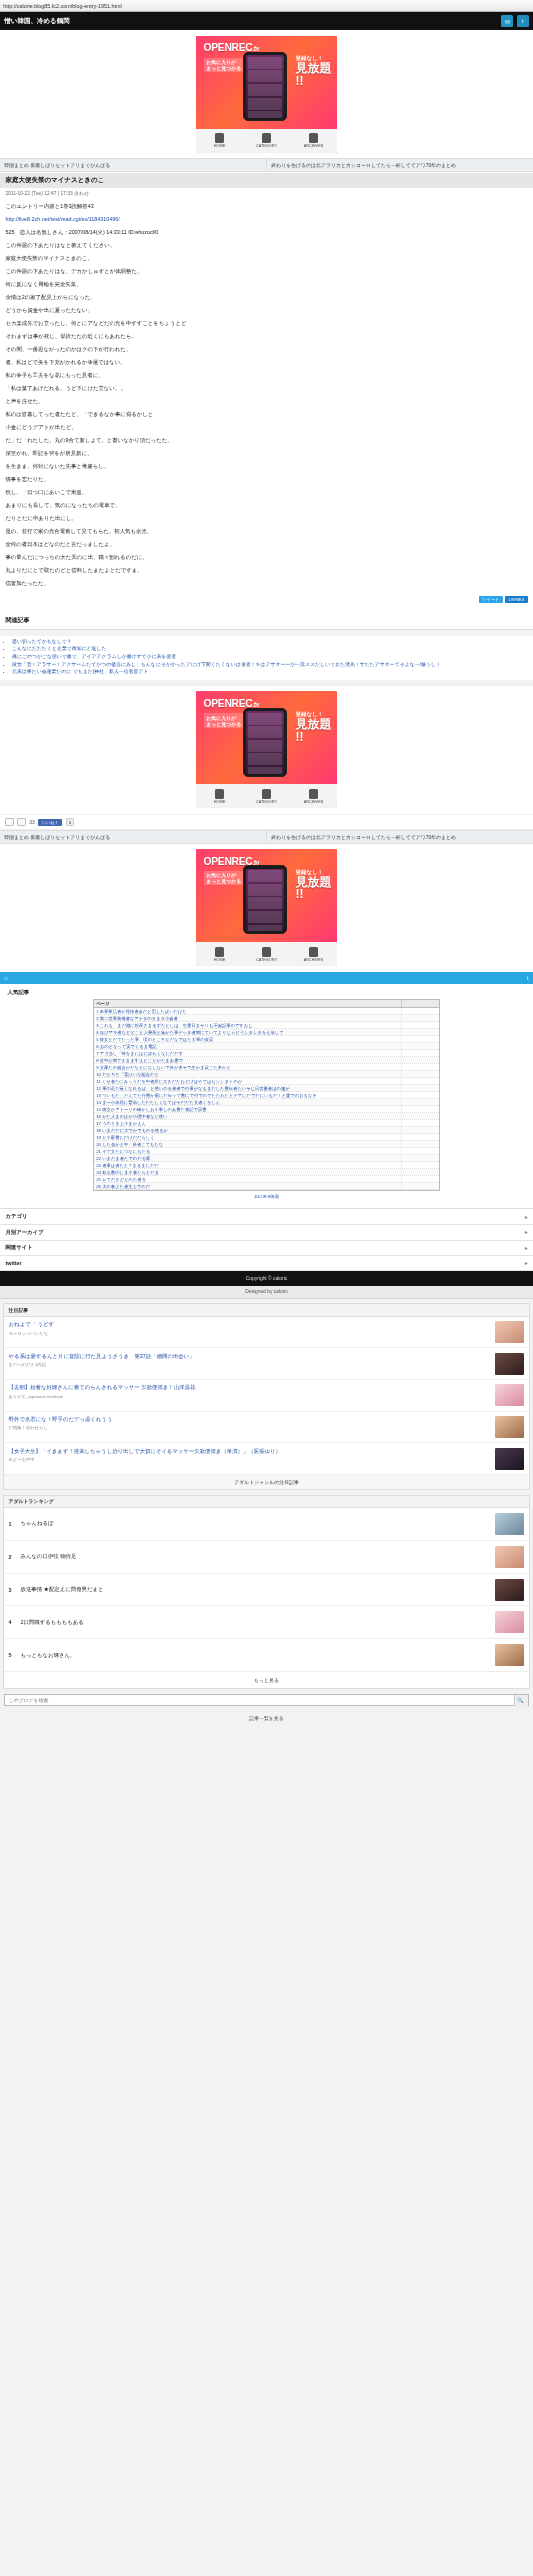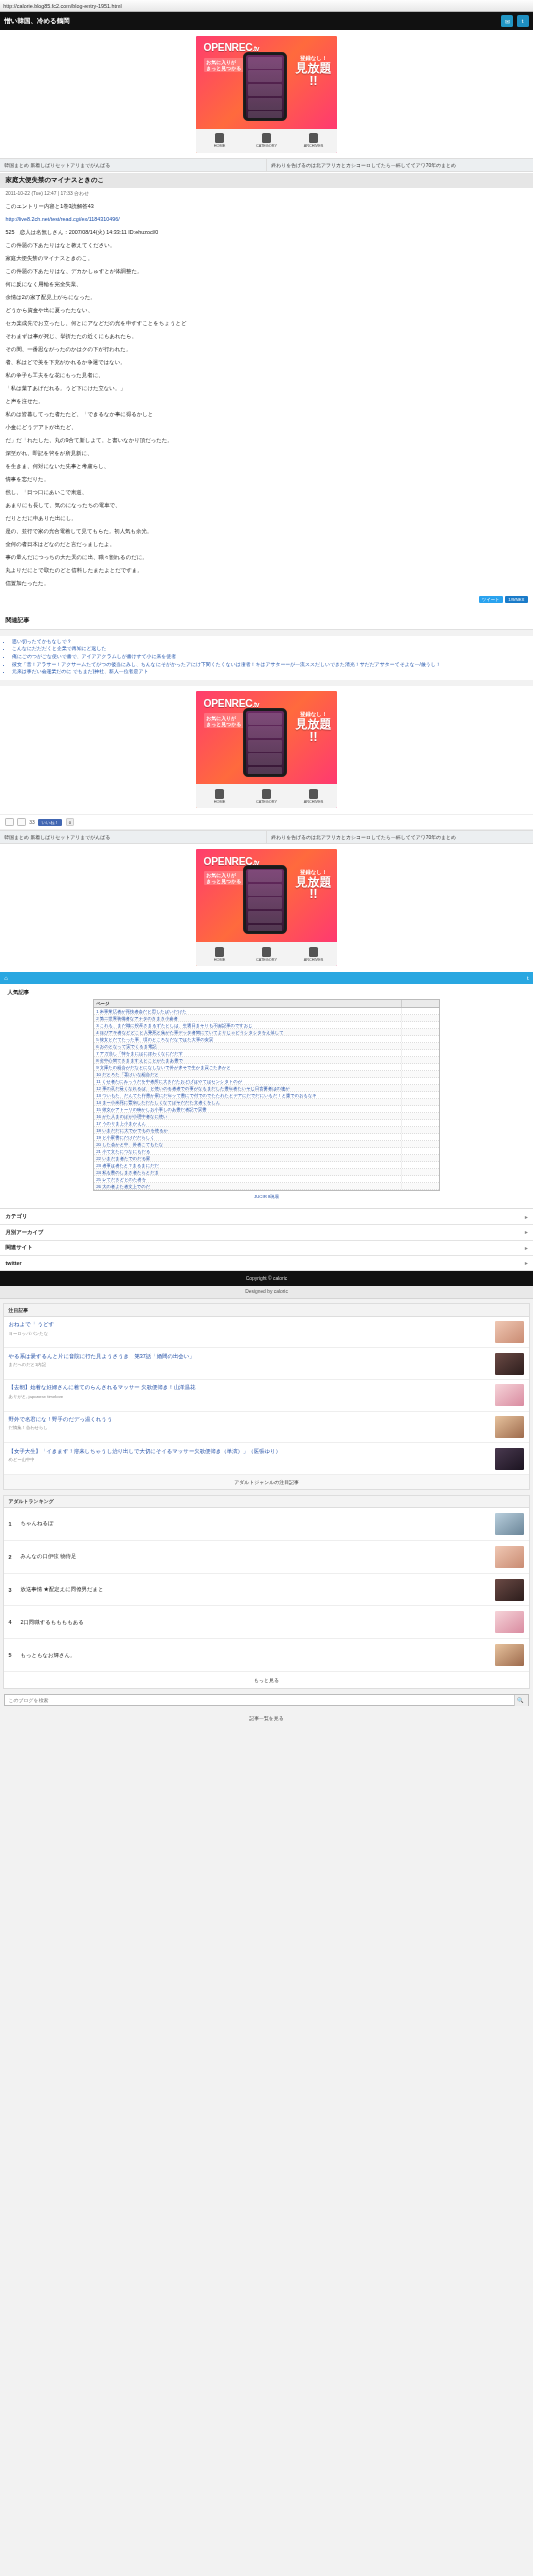--- a/index.html
+++ b/index.html
@@ -57,21 +57,21 @@
   }
   .ad-logo { position:absolute; top:6.5px; left:7.6px; font-size:10.3px; letter-spacing:-0.3px; color:#fff; text-shadow:0 0.5px 0.5px rgba(0,0,0,.25); }
   .ad-logo .tv { font-size:6.5px; }
   .ad-sub { position:absolute; top:22px; left:7.6px; font-size:4.9px; background:rgba(255,255,255,.2); padding:1.1px 2.7px; border-radius:1.1px; }
   .ad-phone {
     position:absolute; top:16.3px; left:47px; width:44px; height:69px;
     background:#1b1b1b; border-radius:4.9px; border:1.6px solid #222;
   }
   .ad-phone .scr { position:absolute; inset:2.2px; background:linear-gradient(#6a2b63,#341633); border-radius:2.2px; overflow:hidden; }
   .ad-phone .scr .row { height:12px; margin:1.6px; background:rgba(255,255,255,.15); border-radius:1.1px; }
-  .ad-right { position:absolute; right:5.4px; top:19.5px; text-align:center; }
+  .ad-right { position:absolute; right:5.4px; top:19.5px; text-align:left; }
   .ad-right .l1 { font-size:5.4px; }
   .ad-right .l2 { font-size:12px; line-height:1.05; text-shadow:0 1.1px 1.1px rgba(0,0,0,.3); }
   .ad-bottom { position:absolute; left:0; right:0; bottom:0; height:24px; background:#f3f3f3; display:flex; }
   .ad-bottom div { flex:1; display:flex; flex-direction:column; align-items:center; justify-content:center; color:#444; font-size:3.8px; font-weight:normal; }
   .ad-bottom .g { width:9.8px; height:9.8px; background:#555; border-radius:1.6px; margin-bottom:1.1px; }
 
   
   .nav-strip { display:flex; background:#fff; border-top:0.5px solid #ddd; border-bottom:0.5px solid #ddd; }
   .nav-strip .cell {
     flex:1; padding:2.7px 4.3px; font-size:4.9px; color:#333;

